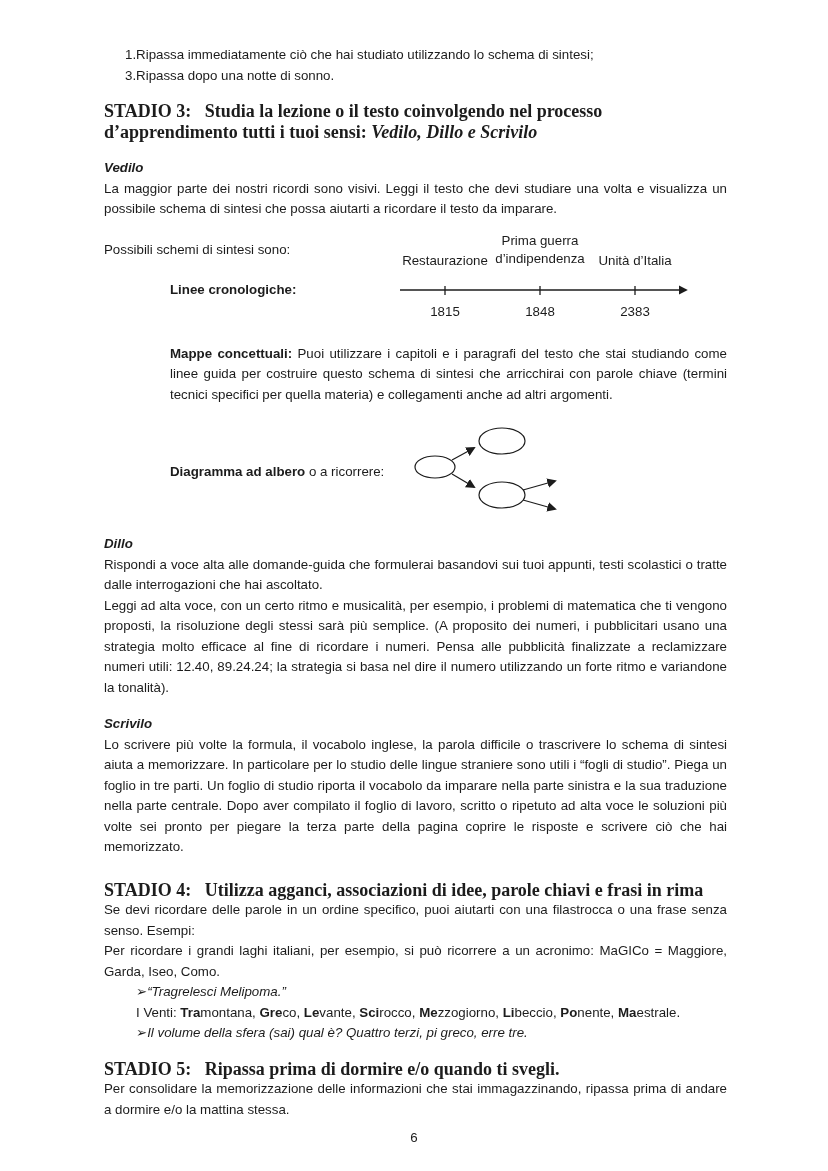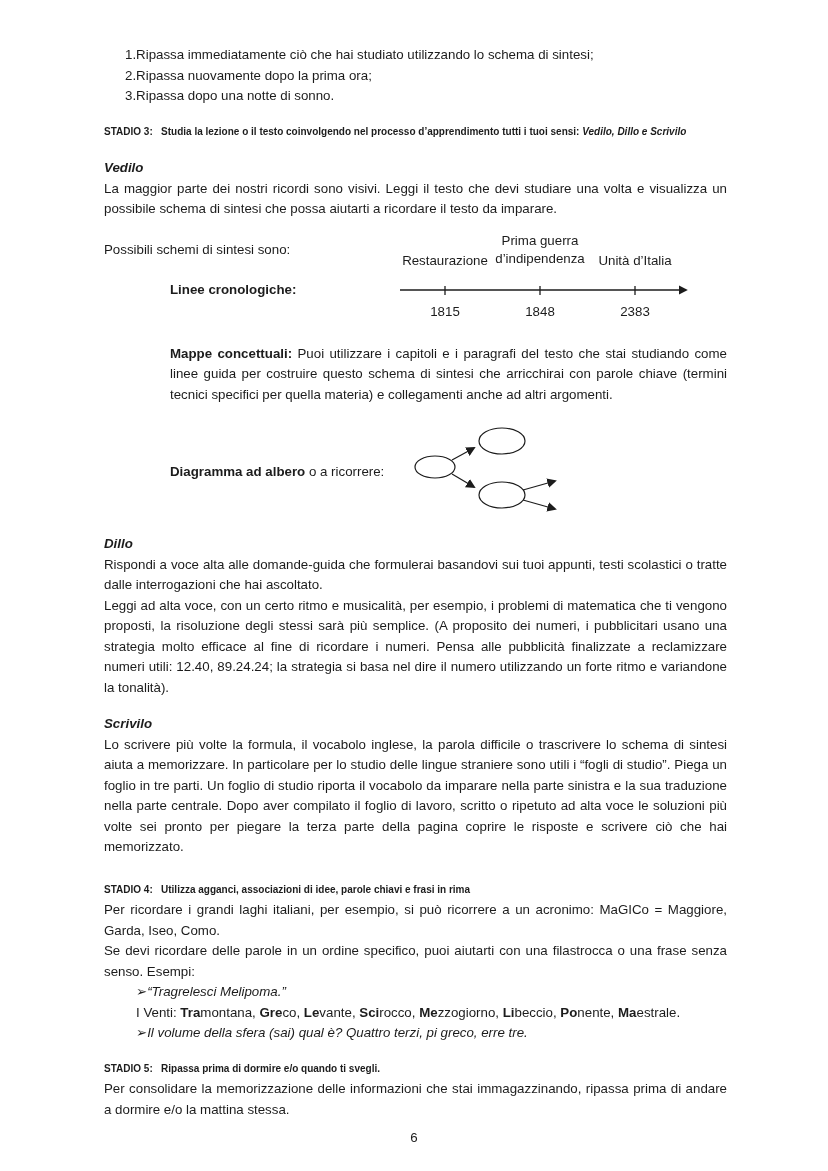--- a/index.html
+++ b/index.html
@@ -12,21 +12,21 @@
     background: #ffffff;
     color: #1c1c1c;
     font-family: "Liberation Sans", sans-serif;
     font-size: 13.3px;
     line-height: 20.5px;
     padding: 45px 101px 12px 104px;
     overflow: hidden;
   }
   .txt { text-align: justify; }
   .list { margin-left: 21px; }
-  .heading { font-weight: 700; font-size: 10px; margin-top: 15px; }
+  .heading { font-weight: 700; font-size: 18px; margin-top: 15px; font-family: Liberation Serif, serif; }
   .sec-title { font-weight: 700; font-style: italic; margin-top: 16px; }
   .indent66 { margin-left: 66px; }
   .indent56 { margin-left: 32px; }
   .mt14 { margin-top: 14px; }
   .mt22 { margin-top: 22px; }
   
   .tl-wrap { position: relative; height: 102px; margin-top: 8px; }
   .tl-intro { position: absolute; left: 0; top: 12px; white-space: nowrap; }
   .tl-linee { position: absolute; left: 66px; top: 52px; font-weight: 700; white-space: nowrap; }
   .tl-label { position: absolute; width: 120px; text-align: center; line-height: 18px; }
@@ -47,21 +47,20 @@
     text-align: center;
   }
 </style>
 </head>
 <body>
 
 <div class="page">
 
   <div class="list">
     <div>1.Ripassa immediatamente ciò che hai studiato utilizzando lo schema di sintesi;</div>
-    <div>2.Ripassa nuovamente dopo la prima ora;</div>
     <div>3.Ripassa dopo una notte di sonno.</div>
   </div>
 
   <div class="heading"><span style="font-weight: 700;">STADIO 3:&nbsp;&nbsp; Studia la lezione o il testo coinvolgendo nel processo d’apprendimento tutti i tuoi sensi: </span><span style="font-weight: 700; font-style: italic;">Vedilo, Dillo e Scrivilo</span></div>
 
   <div class="sec-title">Vedilo</div>
   <div class="txt">La maggior parte dei nostri ricordi sono visivi. Leggi il testo che devi studiare una volta e visualizza un possibile schema di sintesi che possa aiutarti a ricordare il testo da imparare.</div>
 
   <div class="tl-wrap">
     <div class="tl-intro">Possibili schemi di sintesi sono:</div>
@@ -106,22 +105,22 @@
   </div>
 
   <div class="sec-title mt14">Dillo</div>
   <div class="txt">Rispondi a voce alta alle domande-guida che formulerai basandovi sui tuoi appunti, testi scolastici o tratte dalle interrogazioni che hai ascoltato.</div>
   <div class="txt">Leggi ad alta voce, con un certo ritmo e musicalità, per esempio, i problemi di matematica che ti vengono proposti, la risoluzione degli stessi sarà più semplice. (A proposito dei numeri, i pubblicitari usano una strategia molto efficace al fine di ricordare i numeri. Pensa alle pubblicità finalizzate a reclamizzare numeri utili: 12.40, 89.24.24; la strategia si basa nel dire il numero utilizzando un forte ritmo e variandone la tonalità).</div>
 
   <div class="sec-title">Scrivilo</div>
   <div class="txt">Lo scrivere più volte la formula, il vocabolo inglese, la parola difficile o trascrivere lo schema di sintesi aiuta a memorizzare. In particolare per lo studio delle lingue straniere sono utili i “fogli di studio”. Piega un foglio in tre parti. Un foglio di studio riporta il vocabolo da imparare nella parte sinistra e la sua traduzione nella parte centrale. Dopo aver compilato il foglio di lavoro, scritto o ripetuto ad alta voce le soluzioni più volte sei pronto per piegare la terza parte della pagina coprire le risposte e scrivere ciò che hai memorizzato.</div>
 
   <div class="heading mt22">STADIO 4:&nbsp;&nbsp; Utilizza agganci, associazioni di idee, parole chiavi e frasi in rima</div>
+  <div class="txt">Se devi ricordare delle parole in un ordine specifico, puoi aiutarti con una filastrocca o una frase senza senso. Esempi:</div>
   <div class="txt">Per ricordare i grandi laghi italiani, per esempio, si può ricorrere a un acronimo: MaGICo = Maggiore, Garda, Iseo, Como.</div>
-  <div class="txt">Se devi ricordare delle parole in un ordine specifico, puoi aiutarti con una filastrocca o una frase senza senso. Esempi:</div>
   <div class="indent56"><span>➢</span><span style="font-style: italic;">“Tragrelesci Melipoma.”</span></div>
   <div class="indent56"><span>I Venti: </span><span style="font-weight: 700;">Tra</span><span>montana, </span><span style="font-weight: 700;">Gre</span><span>co, </span><span style="font-weight: 700;">Le</span><span>vante, </span><span style="font-weight: 700;">Sci</span><span>rocco, </span><span style="font-weight: 700;">Me</span><span>zzogiorno, </span><span style="font-weight: 700;">Li</span><span>beccio, </span><span style="font-weight: 700;">Po</span><span>nente, </span><span style="font-weight: 700;">Ma</span><span>estrale.</span></div>
   <div class="indent56"><span>➢</span><span style="font-style: italic;">Il volume della sfera (sai) qual è? Quattro terzi, pi greco, erre tre.</span></div>
 
   <div class="heading">STADIO 5:&nbsp;&nbsp; Ripassa prima di dormire e/o quando ti svegli.</div>
   <div class="txt">Per consolidare la memorizzazione delle informazioni che stai immagazzinando, ripassa prima di andare a dormire e/o la mattina stessa.</div>
 
   <div class="pagenum">6</div>
 
 </div>

